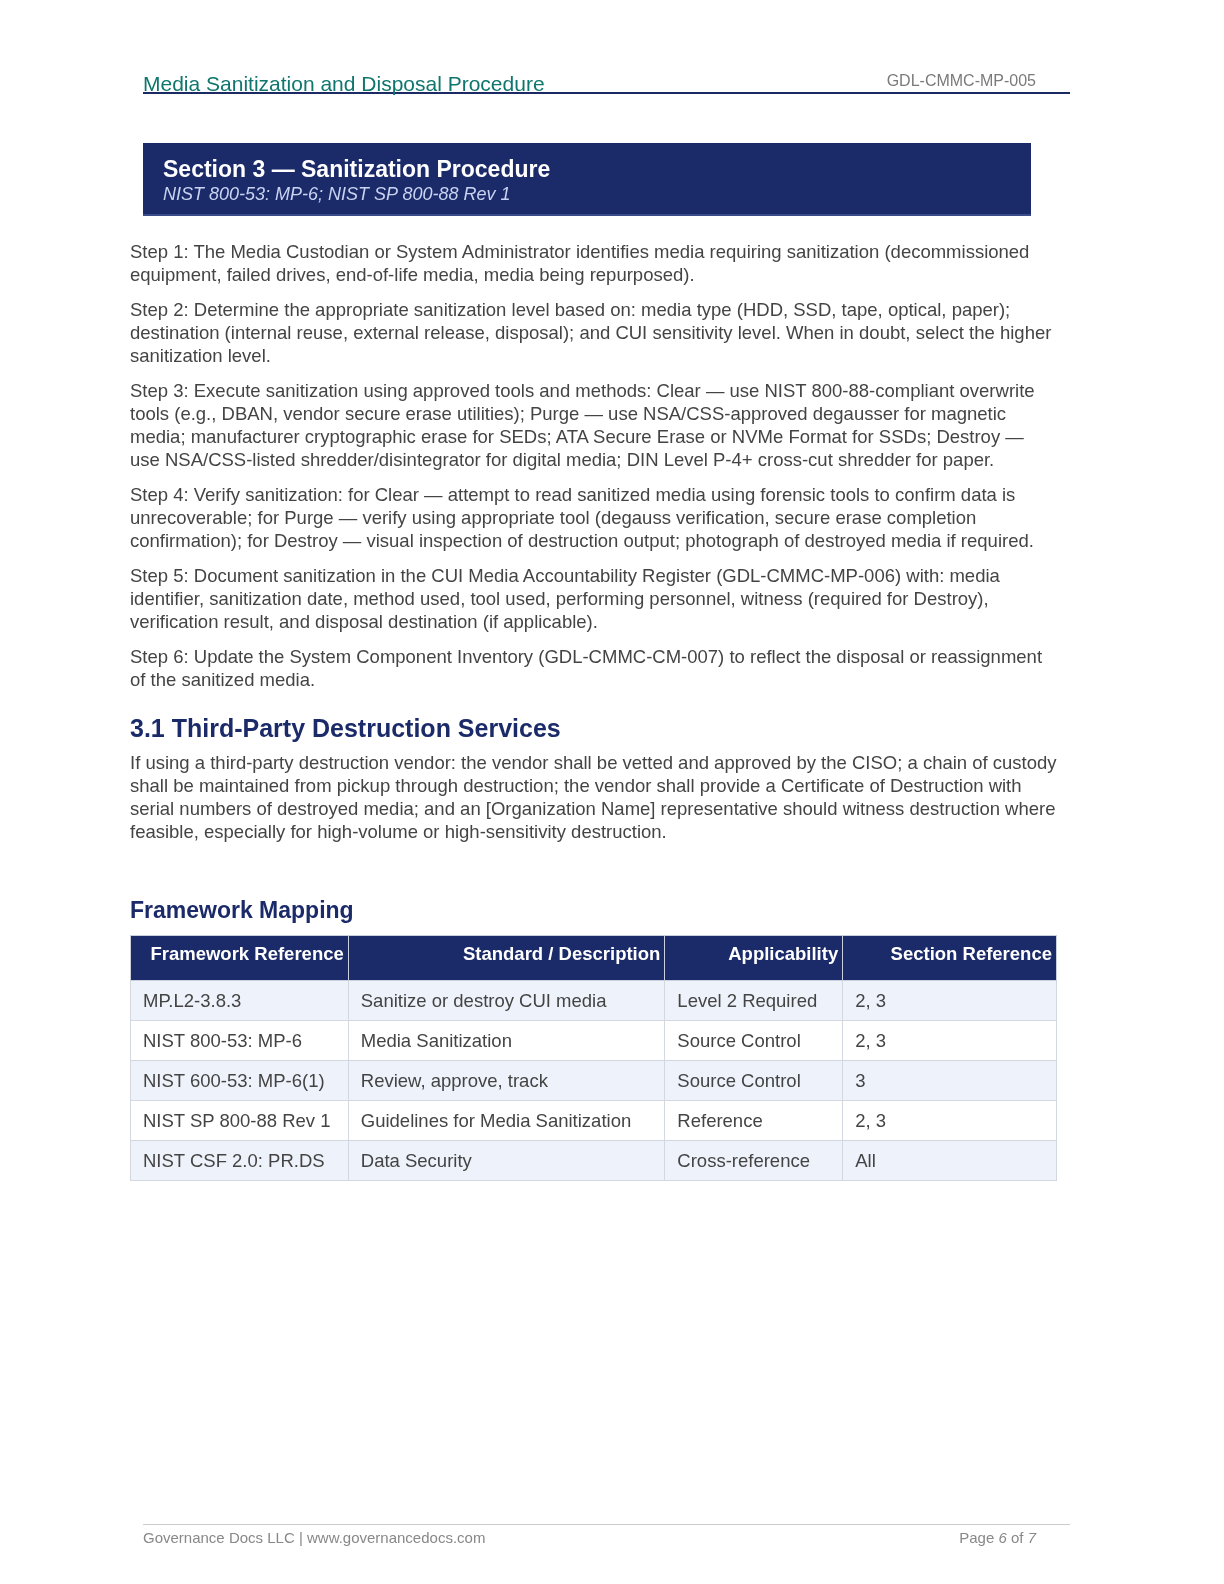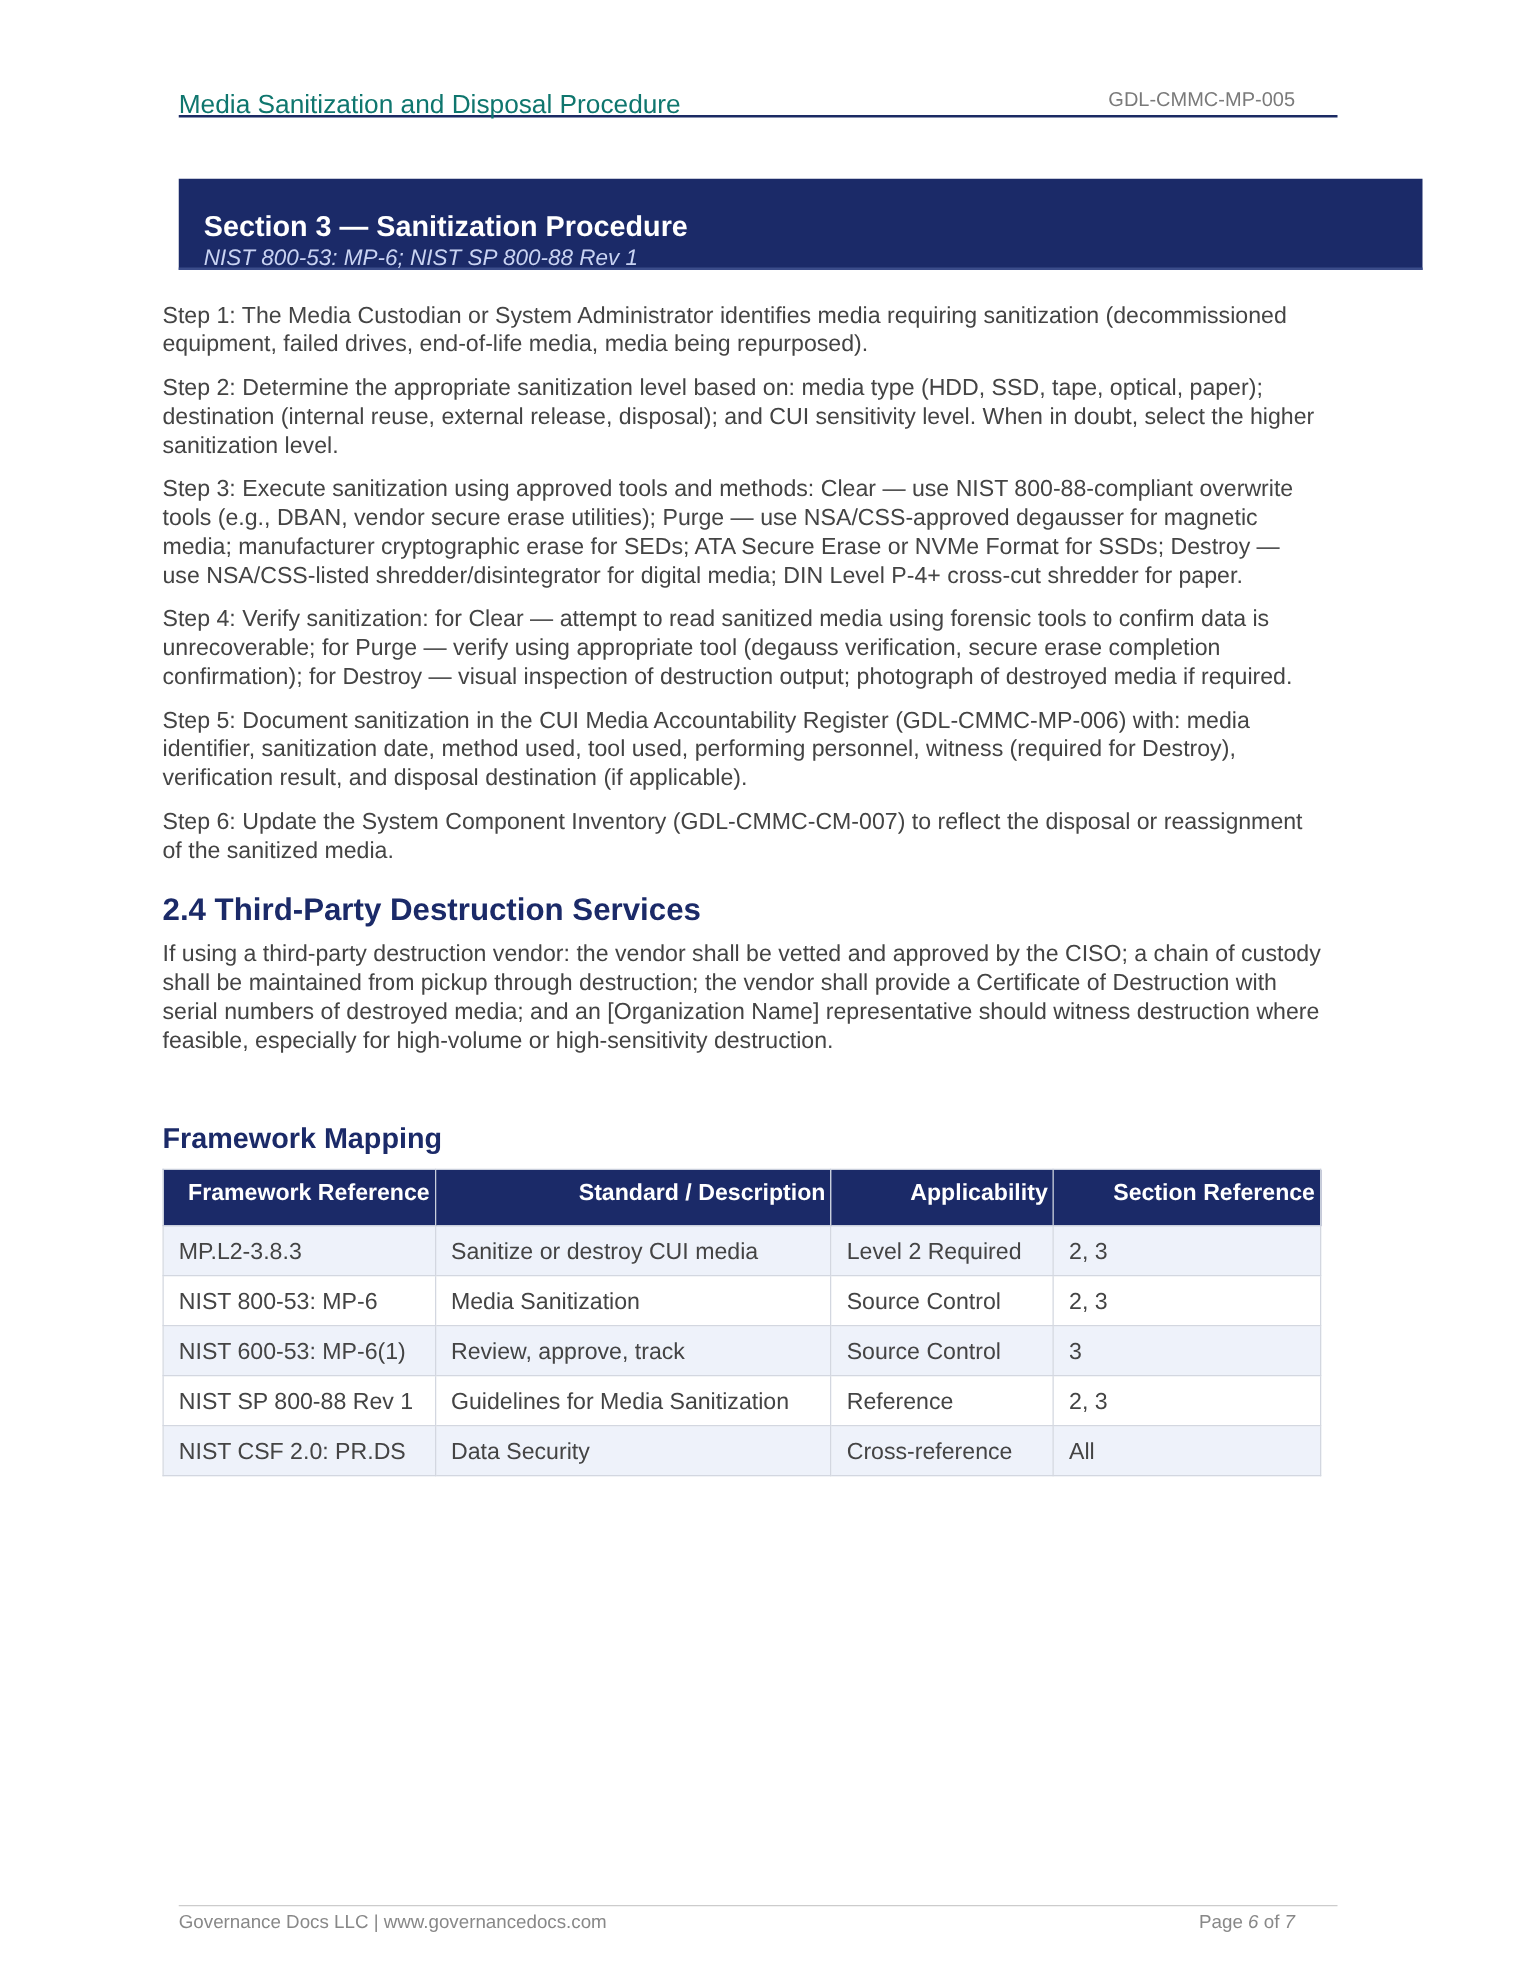--- a/index.html
+++ b/index.html
@@ -1,21 +1,21 @@
 <!DOCTYPE html>
 <html><head>
 <meta charset="utf-8">
 <style>
   html, body { margin: 0; padding: 0; background: #ffffff; }
   body { width: 1224px; height: 1584px; position: relative; font-family: "Liberation Sans", sans-serif; color: #3f3f3f; }
   .page-header { position: absolute; left: 143px; top: 70px; width: 927px; height: 22px; border-bottom: 2px solid #1b2a63; }
   .page-header .left { position: absolute; left: 0; top: 2px; font-size: 21px; color: #0f766e; }
   .page-header .right { position: absolute; right: 34px; top: 2px; font-size: 16px; color: #7a7a7a; }
 
-  .section-band { position: absolute; left: 143px; top: 143px; width: 995px; height: 73px; background: #1b2a68; border-bottom: 2px solid #3b4c8a; box-sizing: border-box; padding: 24px 20px; }
+  .section-band { position: absolute; left: 143px; top: 143px; width: 888px; height: 73px; background: #1b2a68; border-bottom: 2px solid #3b4c8a; box-sizing: border-box; padding: 12px 20px; }
   .section-band .title { font-size: 23px; font-weight: bold; color: #ffffff; line-height: 28px; }
   .section-band .sub { font-size: 18px; font-style: italic; color: #c9d3f2; line-height: 22px; }
 
   .body { position: absolute; left: 130px; top: 240px; width: 927px; }
   .step { font-size: 18.5px; line-height: 23px; margin: 0 0 12px 0; color: #444; }
   h2.subhead { font-size: 25px; font-weight: bold; color: #1b2a68; margin: 22px 0 8px 0; line-height: 30px; }
   .para { font-size: 18.5px; line-height: 23px; color: #444; margin: 0; }
   h3.fm { font-size: 23px; font-weight: bold; color: #1b2a68; margin: 52px 0 10px 0; line-height: 30px; }
 
   table.map { border-collapse: collapse; width: 927px; font-size: 18.5px; }
@@ -43,21 +43,21 @@
 </div>
 
 <div class="body">
   <p class="step">Step 1: The Media Custodian or System Administrator identifies media requiring sanitization (decommissioned equipment, failed drives, end-of-life media, media being repurposed).</p>
   <p class="step">Step 2: Determine the appropriate sanitization level based on: media type (HDD, SSD, tape, optical, paper); destination (internal reuse, external release, disposal); and CUI sensitivity level. When in doubt, select the higher sanitization level.</p>
   <p class="step">Step 3: Execute sanitization using approved tools and methods: Clear — use NIST 800-88-compliant overwrite tools (e.g., DBAN, vendor secure erase utilities); Purge — use NSA/CSS-approved degausser for magnetic media; manufacturer cryptographic erase for SEDs; ATA Secure Erase or NVMe Format for SSDs; Destroy — use NSA/CSS-listed shredder/disintegrator for digital media; DIN Level P-4+ cross-cut shredder for paper.</p>
   <p class="step">Step 4: Verify sanitization: for Clear — attempt to read sanitized media using forensic tools to confirm data is unrecoverable; for Purge — verify using appropriate tool (degauss verification, secure erase completion confirmation); for Destroy — visual inspection of destruction output; photograph of destroyed media if required.</p>
   <p class="step">Step 5: Document sanitization in the CUI Media Accountability Register (GDL-CMMC-MP-006) with: media identifier, sanitization date, method used, tool used, performing personnel, witness (required for Destroy), verification result, and disposal destination (if applicable).</p>
   <p class="step">Step 6: Update the System Component Inventory (GDL-CMMC-CM-007) to reflect the disposal or reassignment of the sanitized media.</p>
 
-  <h2 class="subhead">2.4 Third-Party Destruction Services</h2>
+  <h2 class="subhead">3.1 Third-Party Destruction Services</h2>
   <p class="para">If using a third-party destruction vendor: the vendor shall be vetted and approved by the CISO; a chain of custody shall be maintained from pickup through destruction; the vendor shall provide a Certificate of Destruction with serial numbers of destroyed media; and an [Organization Name] representative should witness destruction where feasible, especially for high-volume or high-sensitivity destruction.</p>
 
   <h3 class="fm">Framework Mapping</h3>
 
   <table class="map">
     <colgroup>
       <col style="width:218px">
         <col style="width:317px">
         <col style="width:178px">
         <col style="width:214px">

